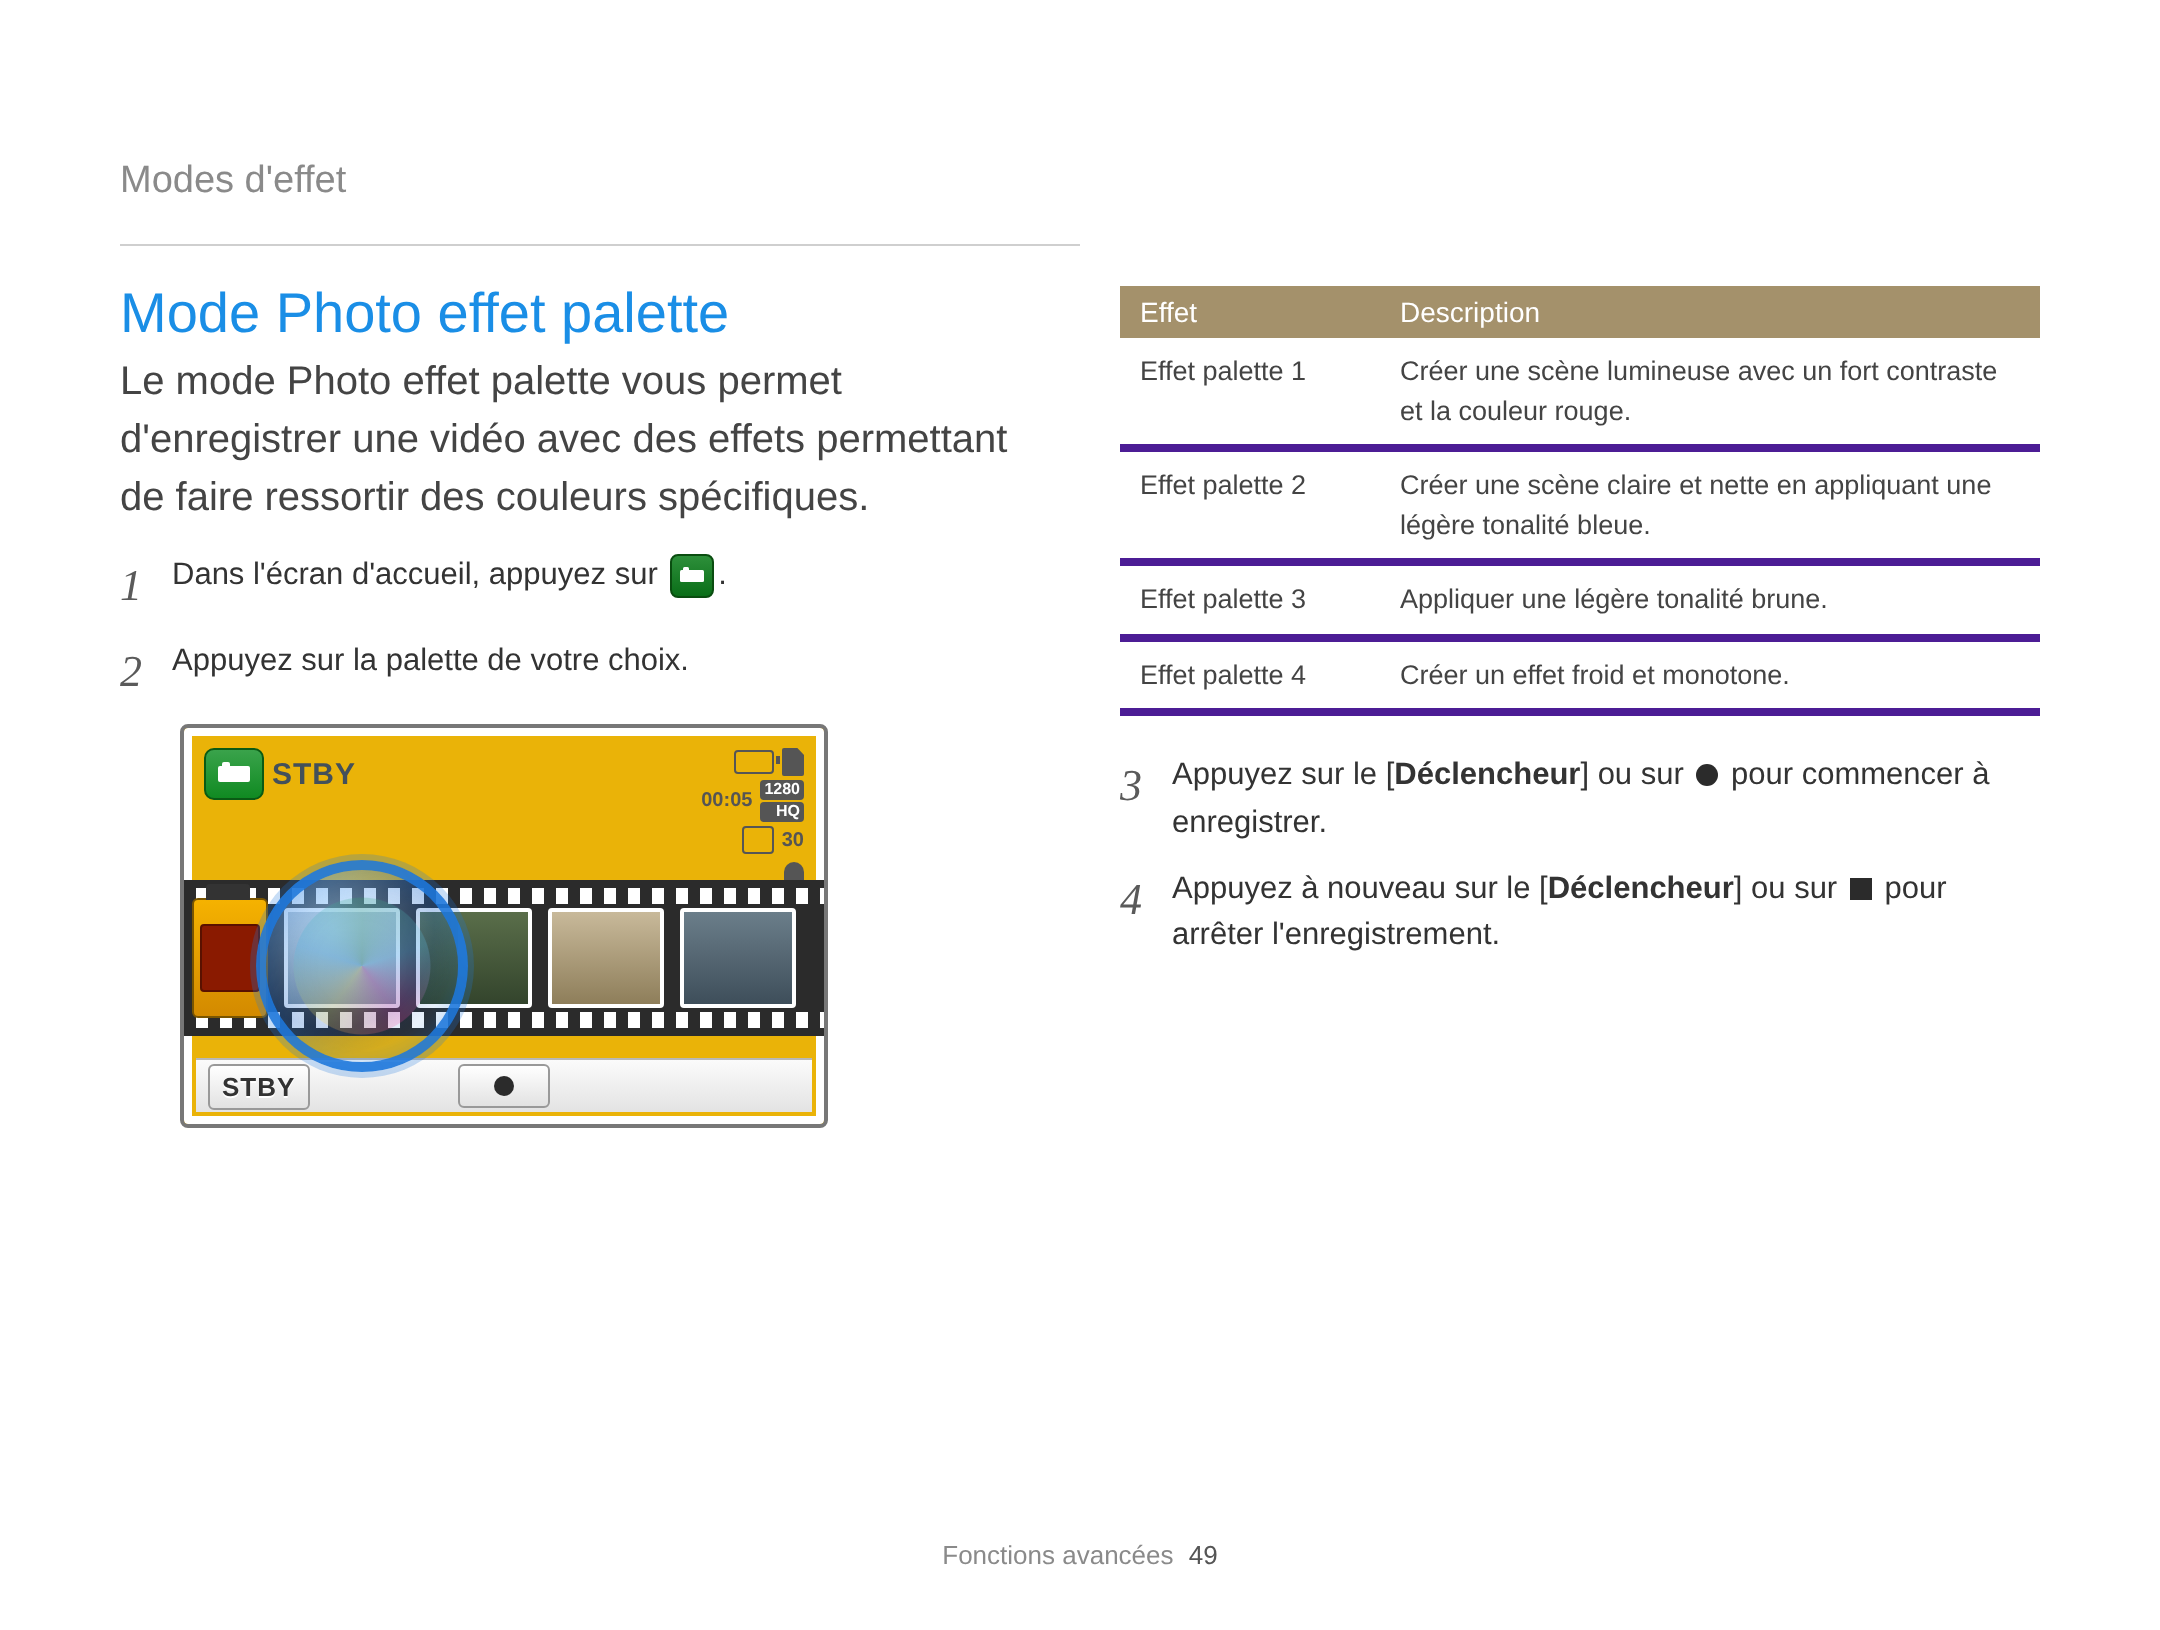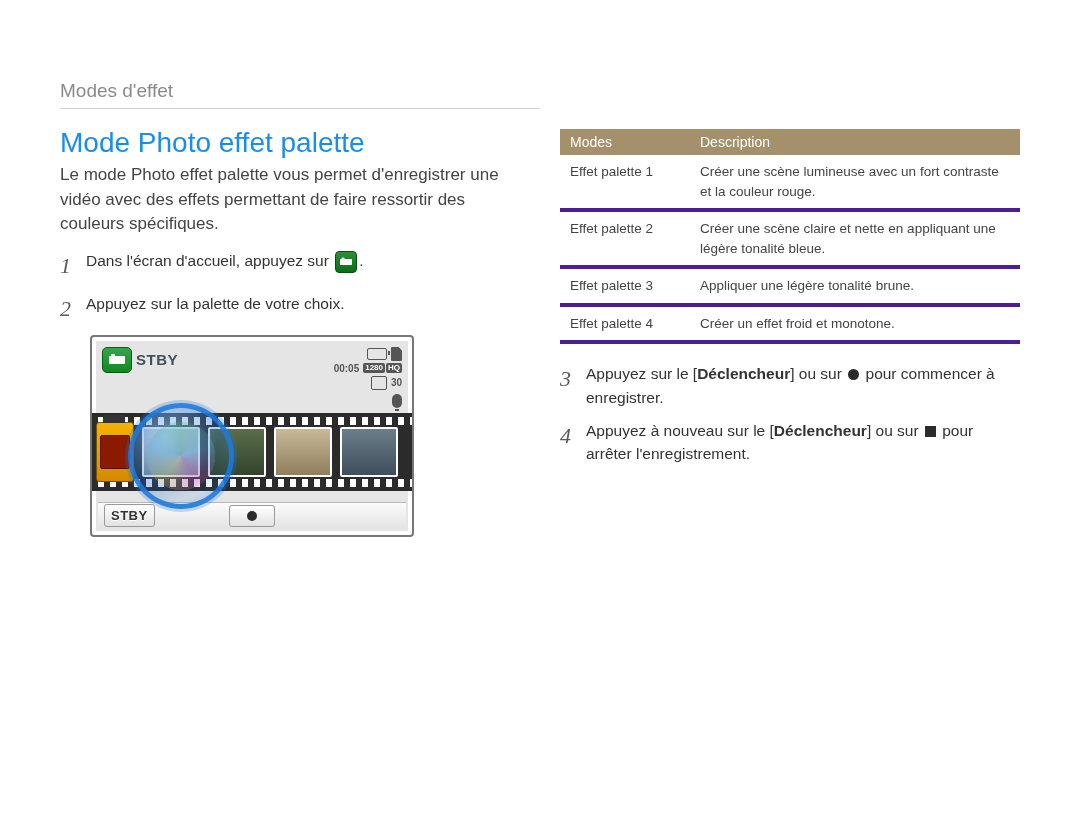--- a/index.html
+++ b/index.html
@@ -14,42 +14,42 @@
     height: 815px;
     position: relative;
     box-sizing: border-box;
     padding: 80px 60px 0 60px;
   }
   .section-label {
     color: #8a8a8a;
     font-size: 19px;
     font-weight: 400;
     border-bottom: 1px solid #cfcfcf;
-    padding-bottom: 6px;
+    padding-bottom: 20px;
     margin-bottom: 18px;
     width: 480px;
   }
   .columns {
     display: flex;
     gap: 48px;
   }
   .col-left {
     width: 470px;
   }
   .col-right {
     width: 460px;
   }
   h2.heading {
     color: #1a8ee6;
     font-weight: 400;
     font-size: 28px;
     margin: 0 0 4px 0;
   }
   p.intro {
-    font-size: 17px;
+    font-size: 20px;
     line-height: 1.45;
     margin: 0 0 12px 0;
     color: #444;
   }
   .step {
     display: flex;
     align-items: flex-start;
     gap: 10px;
     margin: 10px 0;
     font-size: 15.5px;
@@ -104,21 +104,21 @@
     margin: 0 2px;
   }
 
   
   .illus {
     width: 320px;
     height: 198px;
     border: 2px solid #777;
     border-radius: 4px;
     margin: 8px 0 0 30px;
-    background: #e5e5e5;
+    background: #eab308;
     position: relative;
     overflow: hidden;
     box-shadow: inset 0 0 0 4px #fff;
   }
   .illus .topbar {
     position: absolute;
     top: 10px;
     left: 10px;
     right: 10px;
     display: flex;
@@ -342,21 +342,21 @@
               </span>
             <span class="stby">STBY</span>
           </div>
           <div class="tr-stack">
             <div class="row">
                 <span class="batt"></span>
                 <span class="sd"></span>
               </div>
             <div class="row">
                 <span>00:05</span>
-              <span style="display:flex;flex-direction:row;gap:1px;">
+              <span style="display:flex;flex-direction:column;gap:1px;">
                 <span class="res">1280</span>
                 <span class="res">HQ</span>
               </span>
             </div>
             <div class="row">
                 <span style="width:14px;height:12px;border:1.5px solid #555;border-radius:2px;"></span>
                 <span class="fps">30</span>
               </div>
             <div class="row">
                 <span class="mic"></span>
@@ -383,21 +383,21 @@
             </span>
           <span style="width:44px"></span>
         </div>
       </div>
     </div>
 
     <div class="col-right">
       <table class="opts">
         <thead>
           <tr>
-            <th>Modes</th>
+            <th>Effet</th>
             <th>Description</th>
           </tr>
         </thead>
         <tbody>
           <tr>
             <td>Effet palette 1</td>
             <td>Créer une scène lumineuse avec un fort contraste et la couleur rouge.</td>
           </tr>
           <tr>
             <td>Effet palette 2</td>
@@ -424,13 +424,17 @@
       <div class="step">
         <span class="num">4</span>
         <span class="body">
           <span>Appuyez à nouveau sur le [</span><b>Déclencheur</b><span>] ou sur </span><span class="square"></span><span> pour arrêter l'enregistrement.</span>
         </span>
       </div>
 
     </div>
   </div>
 
+  <div class="footer">
+    <span>Fonctions avancées</span>
+    <span class="pg">49</span>
+  </div>
 </div>
 
 </body></html>

